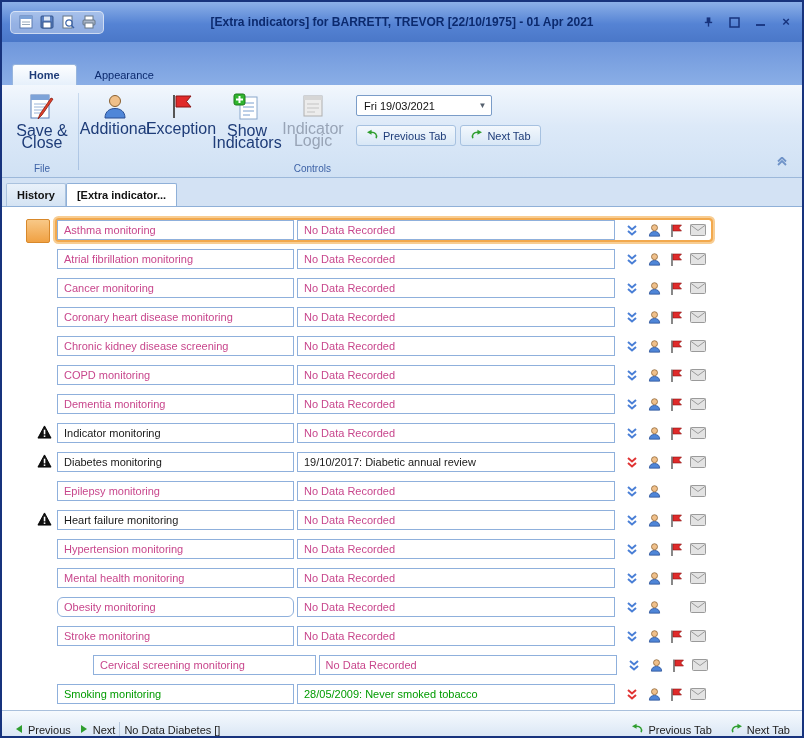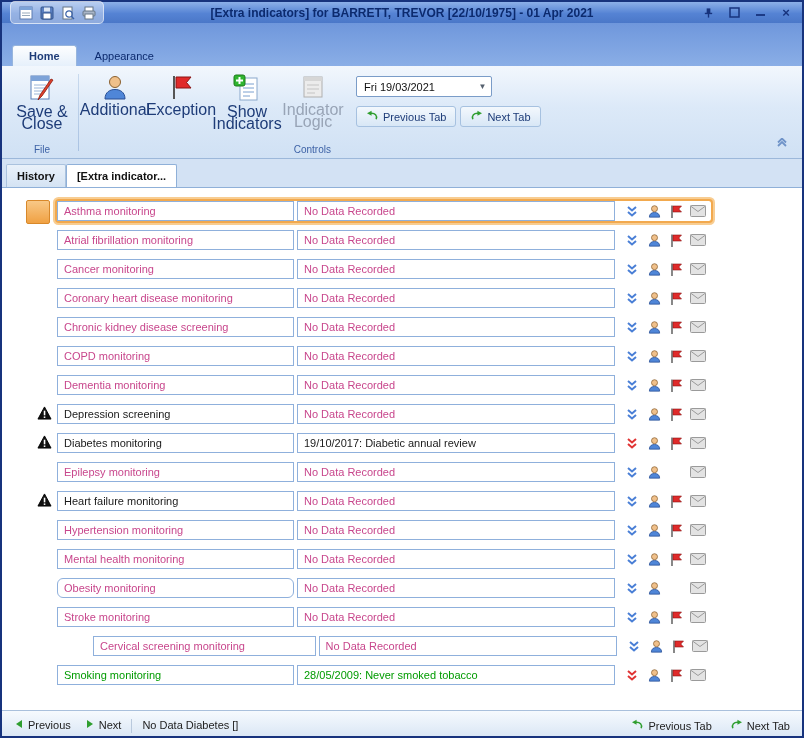--- a/index.html
+++ b/index.html
@@ -3,21 +3,21 @@
 <meta charset="utf-8">
 <style>
   * { margin:0; padding:0; box-sizing:border-box; }
   html,body { background:#9aa8c0; }
   body { font-family:"Liberation Sans","DejaVu Sans",sans-serif; }
 
   .window { width:804px; height:738px; border:2px solid #17337d; background:#d3e2f4;
             display:flex; flex-direction:column; box-shadow:inset 0 0 0 1px #7694cf; }
 
   
-  .titlebar { height:21px; background:linear-gradient(#8cb0e8,#5583d4 55%,#4a77c8);
+  .titlebar { height:40px; background:linear-gradient(#8cb0e8,#5583d4 55%,#4a77c8);
               display:flex; align-items:center; padding:0 8px; position:relative; flex:0 0 auto; }
   .qat { display:flex; gap:4px; background:rgba(255,255,255,.38); border:1px solid rgba(255,255,255,.55);
          border-radius:5px; padding:2px 6px; align-items:center; z-index:1; }
   .qicon { width:17px; height:17px; display:flex; align-items:center; justify-content:center; }
   .title { position:absolute; left:0; right:0; text-align:center; font-weight:bold;
            font-size:12px; color:#0c2a6e; }
   .win-controls { margin-left:auto; display:flex; gap:10px; align-items:center; z-index:1; }
   .win-btn { width:16px; height:16px; display:flex; align-items:center; justify-content:center;
              color:#17337d; font-size:13px; font-weight:bold; line-height:16px; }
 
@@ -73,22 +73,22 @@
   .icell { width:22px; height:20px; display:flex; align-items:center; justify-content:center; }
   .warn { position:absolute; left:-20px; top:2px; display:none; }
   .row.has-warning .warn { display:block; }
   .row.selected { box-shadow:0 0 0 2px #f2a94e, 0 0 0 4px #f8cd92; border-radius:2px; }
   .row.selected::before { content:""; position:absolute; left:-31px; top:-1px; width:22px;
         height:22px; background:linear-gradient(#f8c887,#f0a143); border:1px solid #d8882a;
         border-radius:2px; }
 
   
   .statusbar { height:26px; background:linear-gradient(#f6fafe,#dbe7f5); border-top:1px solid #a9c0dc;
-               display:flex; align-items:flex-start; padding:8px 8px; font-size:11px; color:#222;
-               gap:6px; flex:0 0 auto; }
+               display:flex; align-items:flex-end; padding:0 8px; font-size:11px; color:#222;
+               flex:0 0 auto; }
   .sb-item { display:flex; align-items:center; gap:4px; padding:0 4px; }
   .sb-sep { width:1px; height:14px; background:#b9c9dd; }
   .sb-right { margin-left:auto; display:flex; align-items:center; gap:10px; }
 </style>
 </head>
 <body>
 
 <div class="window">
 
   <div class="titlebar">
@@ -492,21 +492,21 @@
   </div>
 
   <div class="row has-warning">
     <span class="warn">
       <svg width="15" height="14" viewBox="0 0 16 15">
               <path d="M8 1 L15 14 L1 14 Z" fill="#111111" stroke="#000000"></path>
               <rect x="7.2" y="5" width="1.7" height="5" fill="#ffffff"></rect>
               <rect x="7.2" y="11.2" width="1.7" height="1.6" fill="#ffffff"></rect>
             </svg>
     </span>
-    <div class="field row-label" style="color: rgb(26, 26, 26);">Depression screening</div>
+    <div class="field row-label" style="color: rgb(26, 26, 26);">Indicator monitoring</div>
     <div class="field row-value" style="color: rgb(200, 70, 140);">No Data Recorded</div>
     <div class="icons">
       <span class="icell" style="color: rgb(74, 127, 214);">
         <svg width="12" height="13" viewBox="0 0 12 13">
                 <path d="M2 2 L6 5.5 L10 2" fill="none" stroke="currentColor" stroke-width="2"></path>
                 <path d="M2 7 L6 10.5 L10 7" fill="none" stroke="currentColor" stroke-width="2"></path>
               </svg>
       </span>
       <span class="icell">
         <svg width="15" height="15" viewBox="0 0 16 16">

